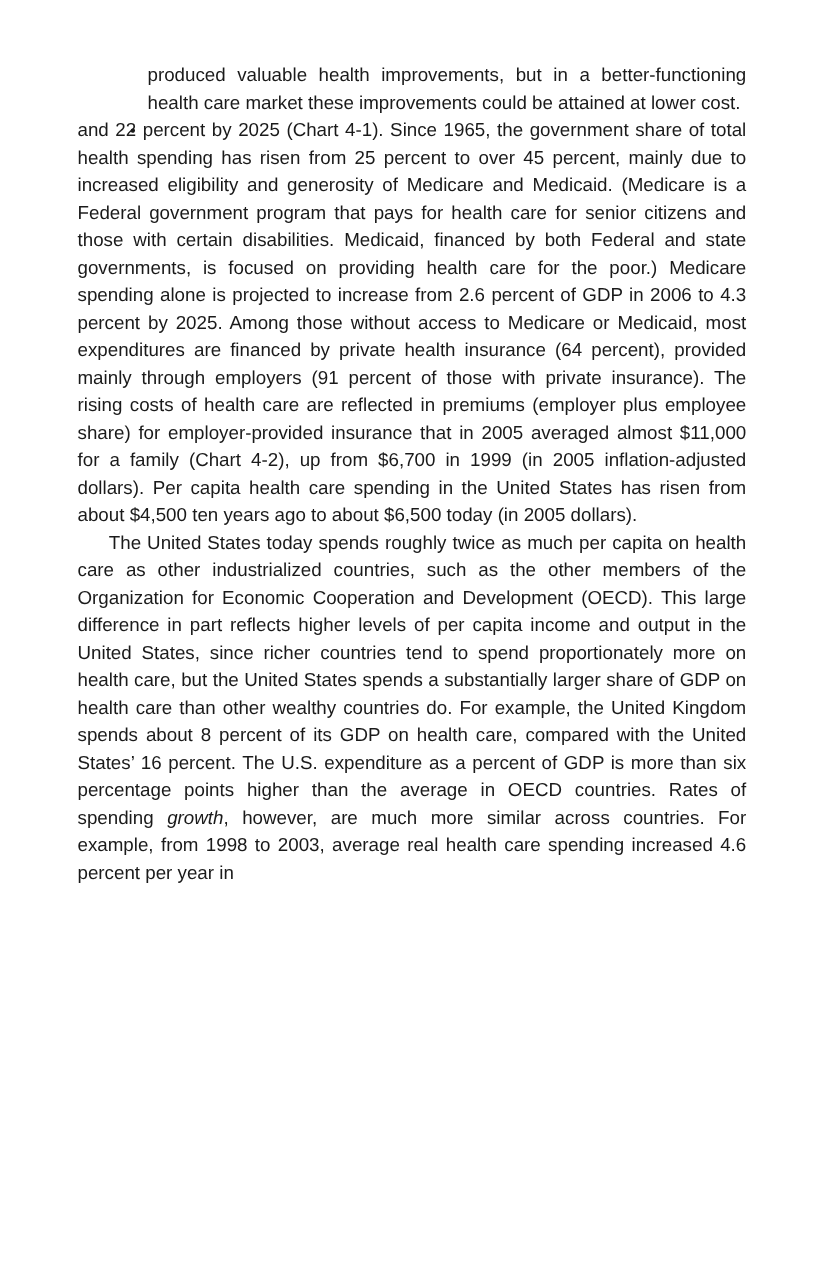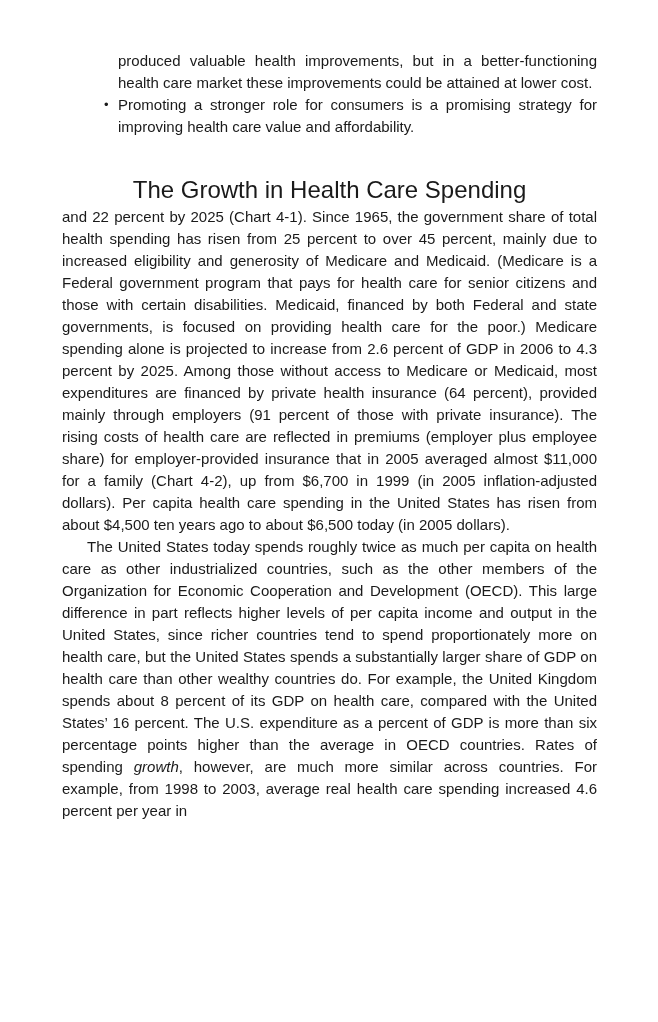--- a/index.html
+++ b/index.html
@@ -56,23 +56,22 @@
   .italic-word {
   }
 </style>
 </head>
 <body>
 
 <div class="page">
 
   <div class="intro-list">
     <div class="li"><span>produced valuable health improvements, but in a better-functioning health care market these improvements could be attained at lower cost.</span></div>
-    <div class="li"><span class="bullet">•</span><span>Promoting a stronger role for consumers is a promising strategy for improving health care value and affordability.</span></div>
+    <div class="li"><span class="bullet">•</span></div>
   </div>
 
-  <h1 class="section-heading">The Growth in Health Care Spending</h1>
 
 
   <p class="body-para">and 22 percent by 2025 (Chart 4-1). Since 1965, the government share of total health spending has risen from 25 percent to over 45 percent, mainly due to increased eligibility and generosity of Medicare and Medicaid. (Medicare is a Federal government program that pays for health care for senior citizens and those with certain disabilities. Medicaid, financed by both Federal and state governments, is focused on providing health care for the poor.) Medicare spending alone is projected to increase from 2.6 percent of GDP in 2006 to 4.3 percent by 2025. Among those without access to Medicare or Medicaid, most expenditures are financed by private health insurance (64 percent), provided mainly through employers (91 percent of those with private insurance). The rising costs of health care are reflected in premiums (employer plus employee share) for employer-provided insurance that in 2005 averaged almost $11,000 for a family (Chart 4-2), up from $6,700 in 1999 (in 2005 inflation-adjusted dollars). Per capita health care spending in the United States has risen from about $4,500 ten years ago to about $6,500 today (in 2005 dollars).</p>
 
   <p class="body-para indent-first"><span>The United States today spends roughly twice as much per capita on health care as other industrialized countries, such as the other members of the Organization for Economic Cooperation and Development (OECD). This large difference in part reflects higher levels of per capita income and output in the United States, since richer countries tend to spend proportionately more on health care, but the United States spends a substantially larger share of GDP on health care than other wealthy countries do. For example, the United Kingdom spends about 8 percent of its GDP on health care, compared with the United States’ 16 percent. The U.S. expenditure as a percent of GDP is more than six percentage points higher than the average in OECD countries. Rates of spending </span><em class="italic-word">growth</em><span>, however, are much more similar across countries. For example, from 1998 to 2003, average real health care spending increased 4.6 percent per year in</span></p>
 
 </div>
 
 </body></html>

